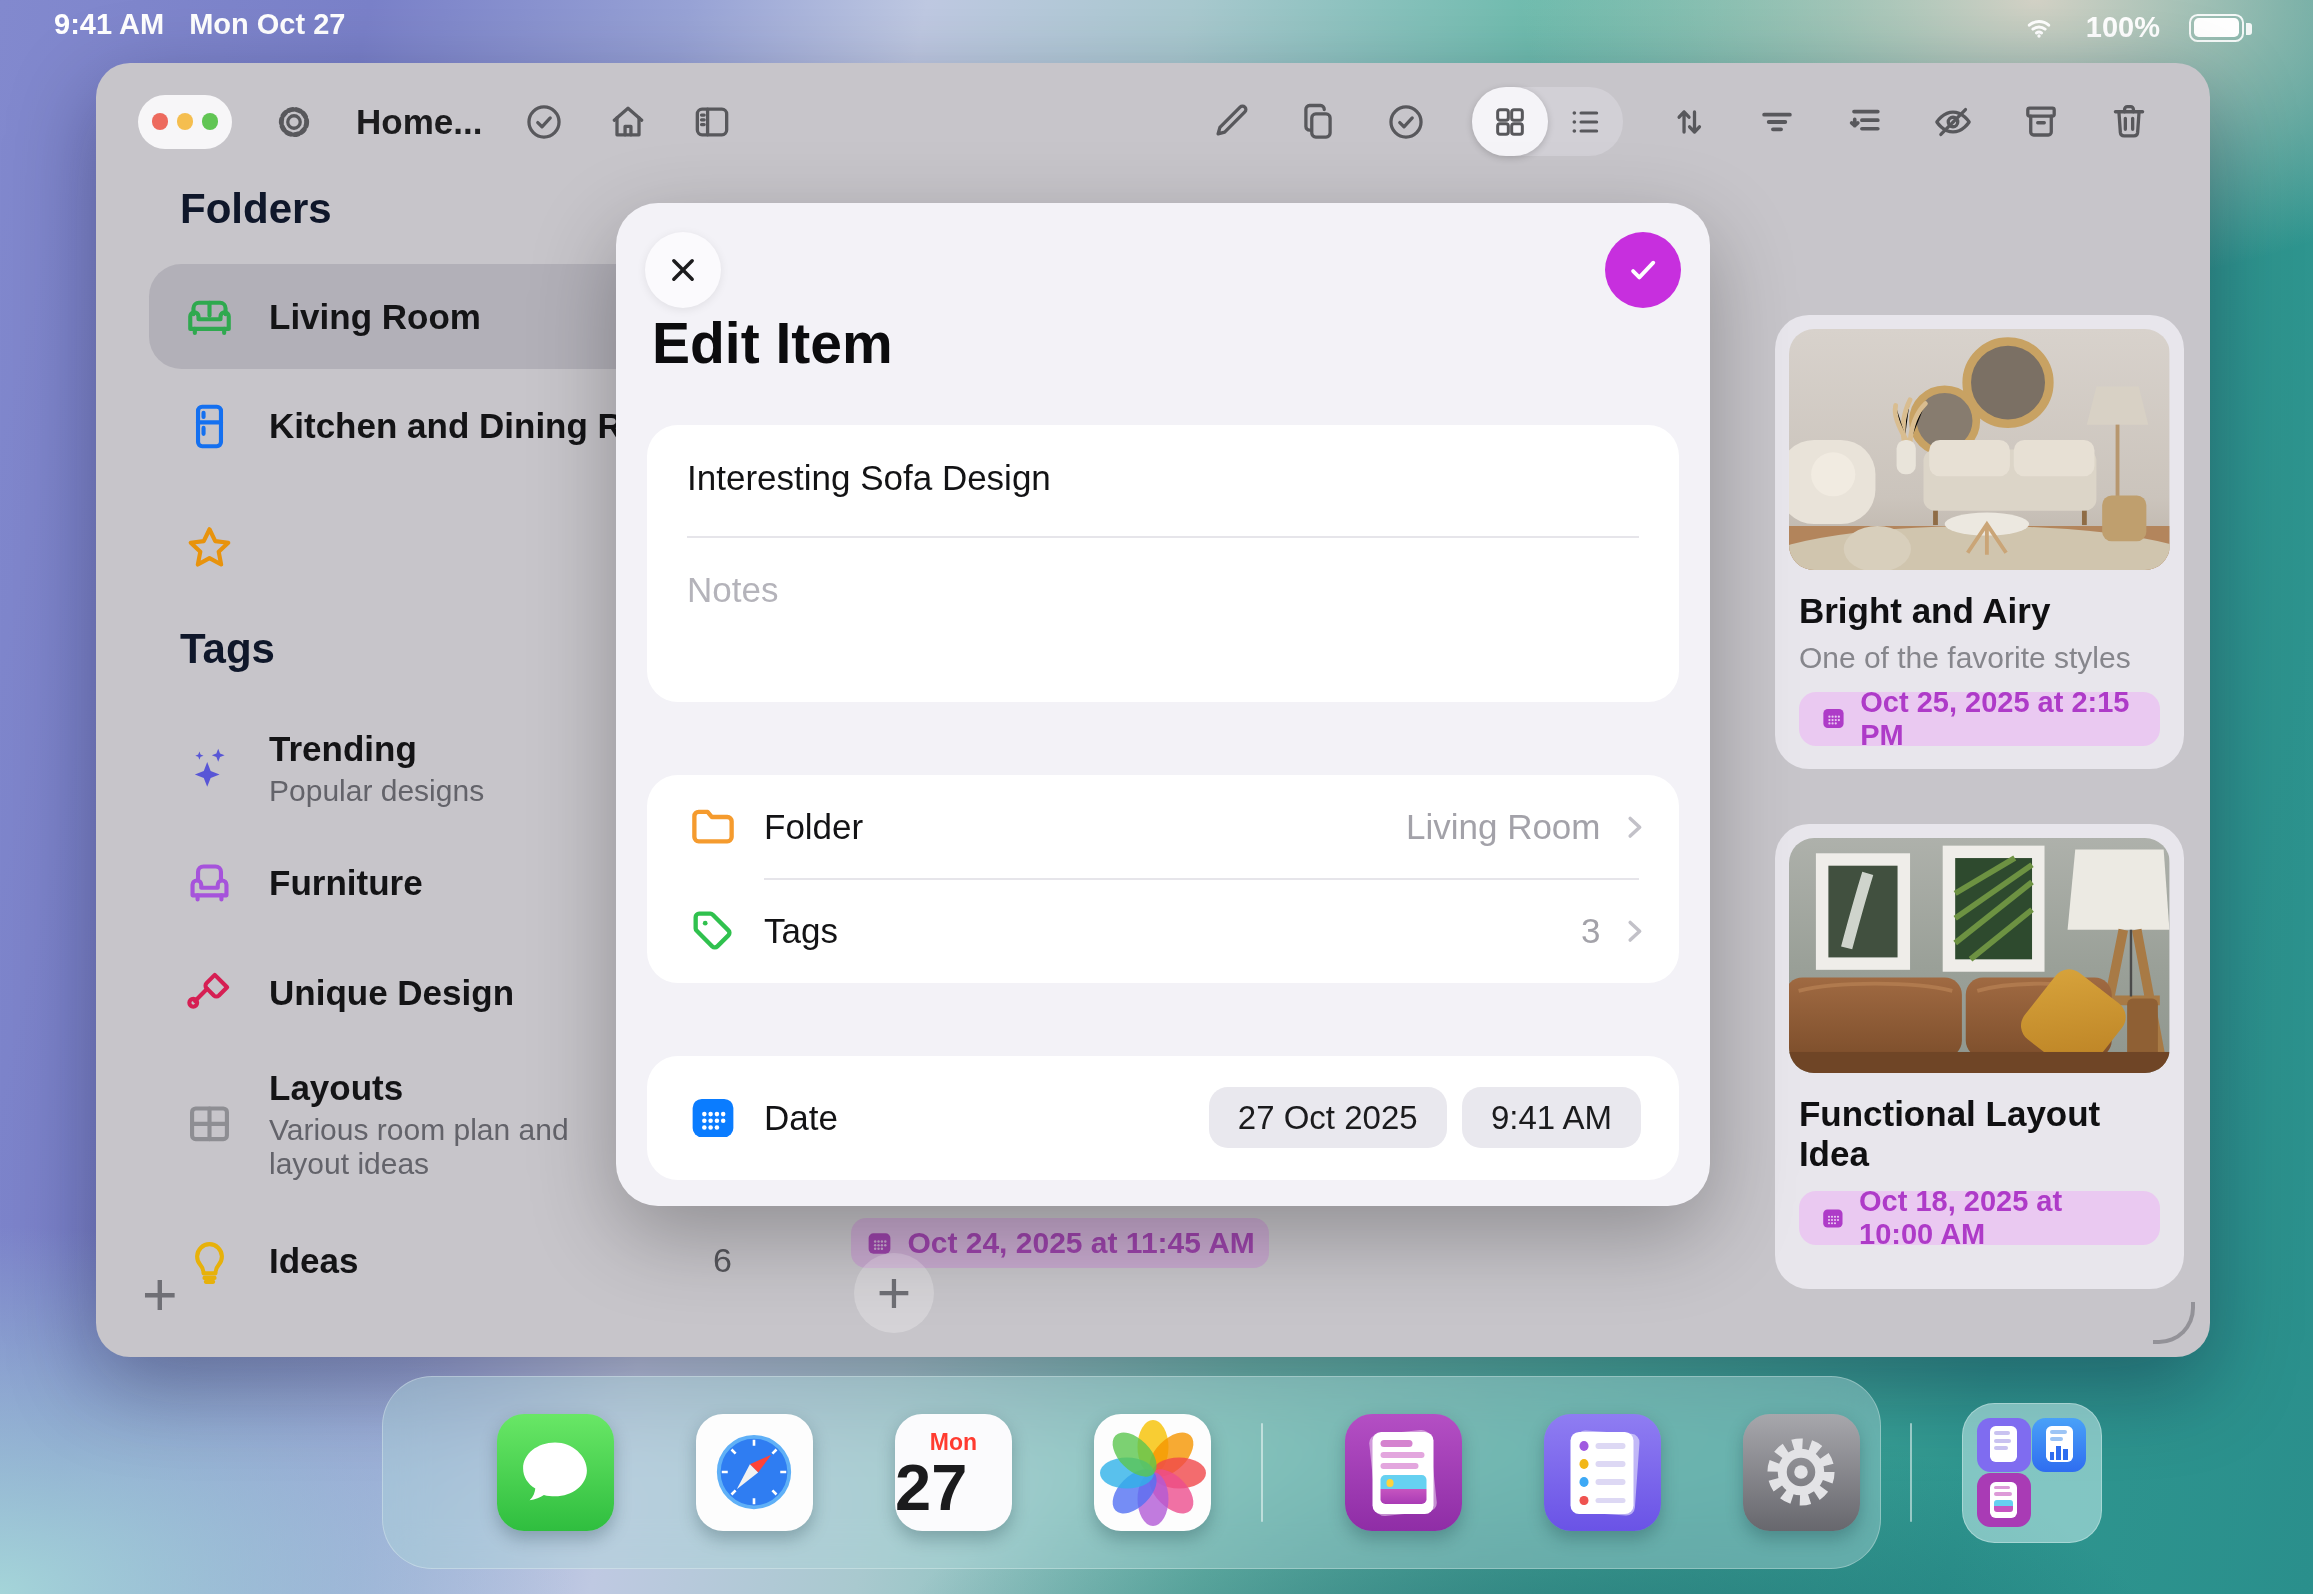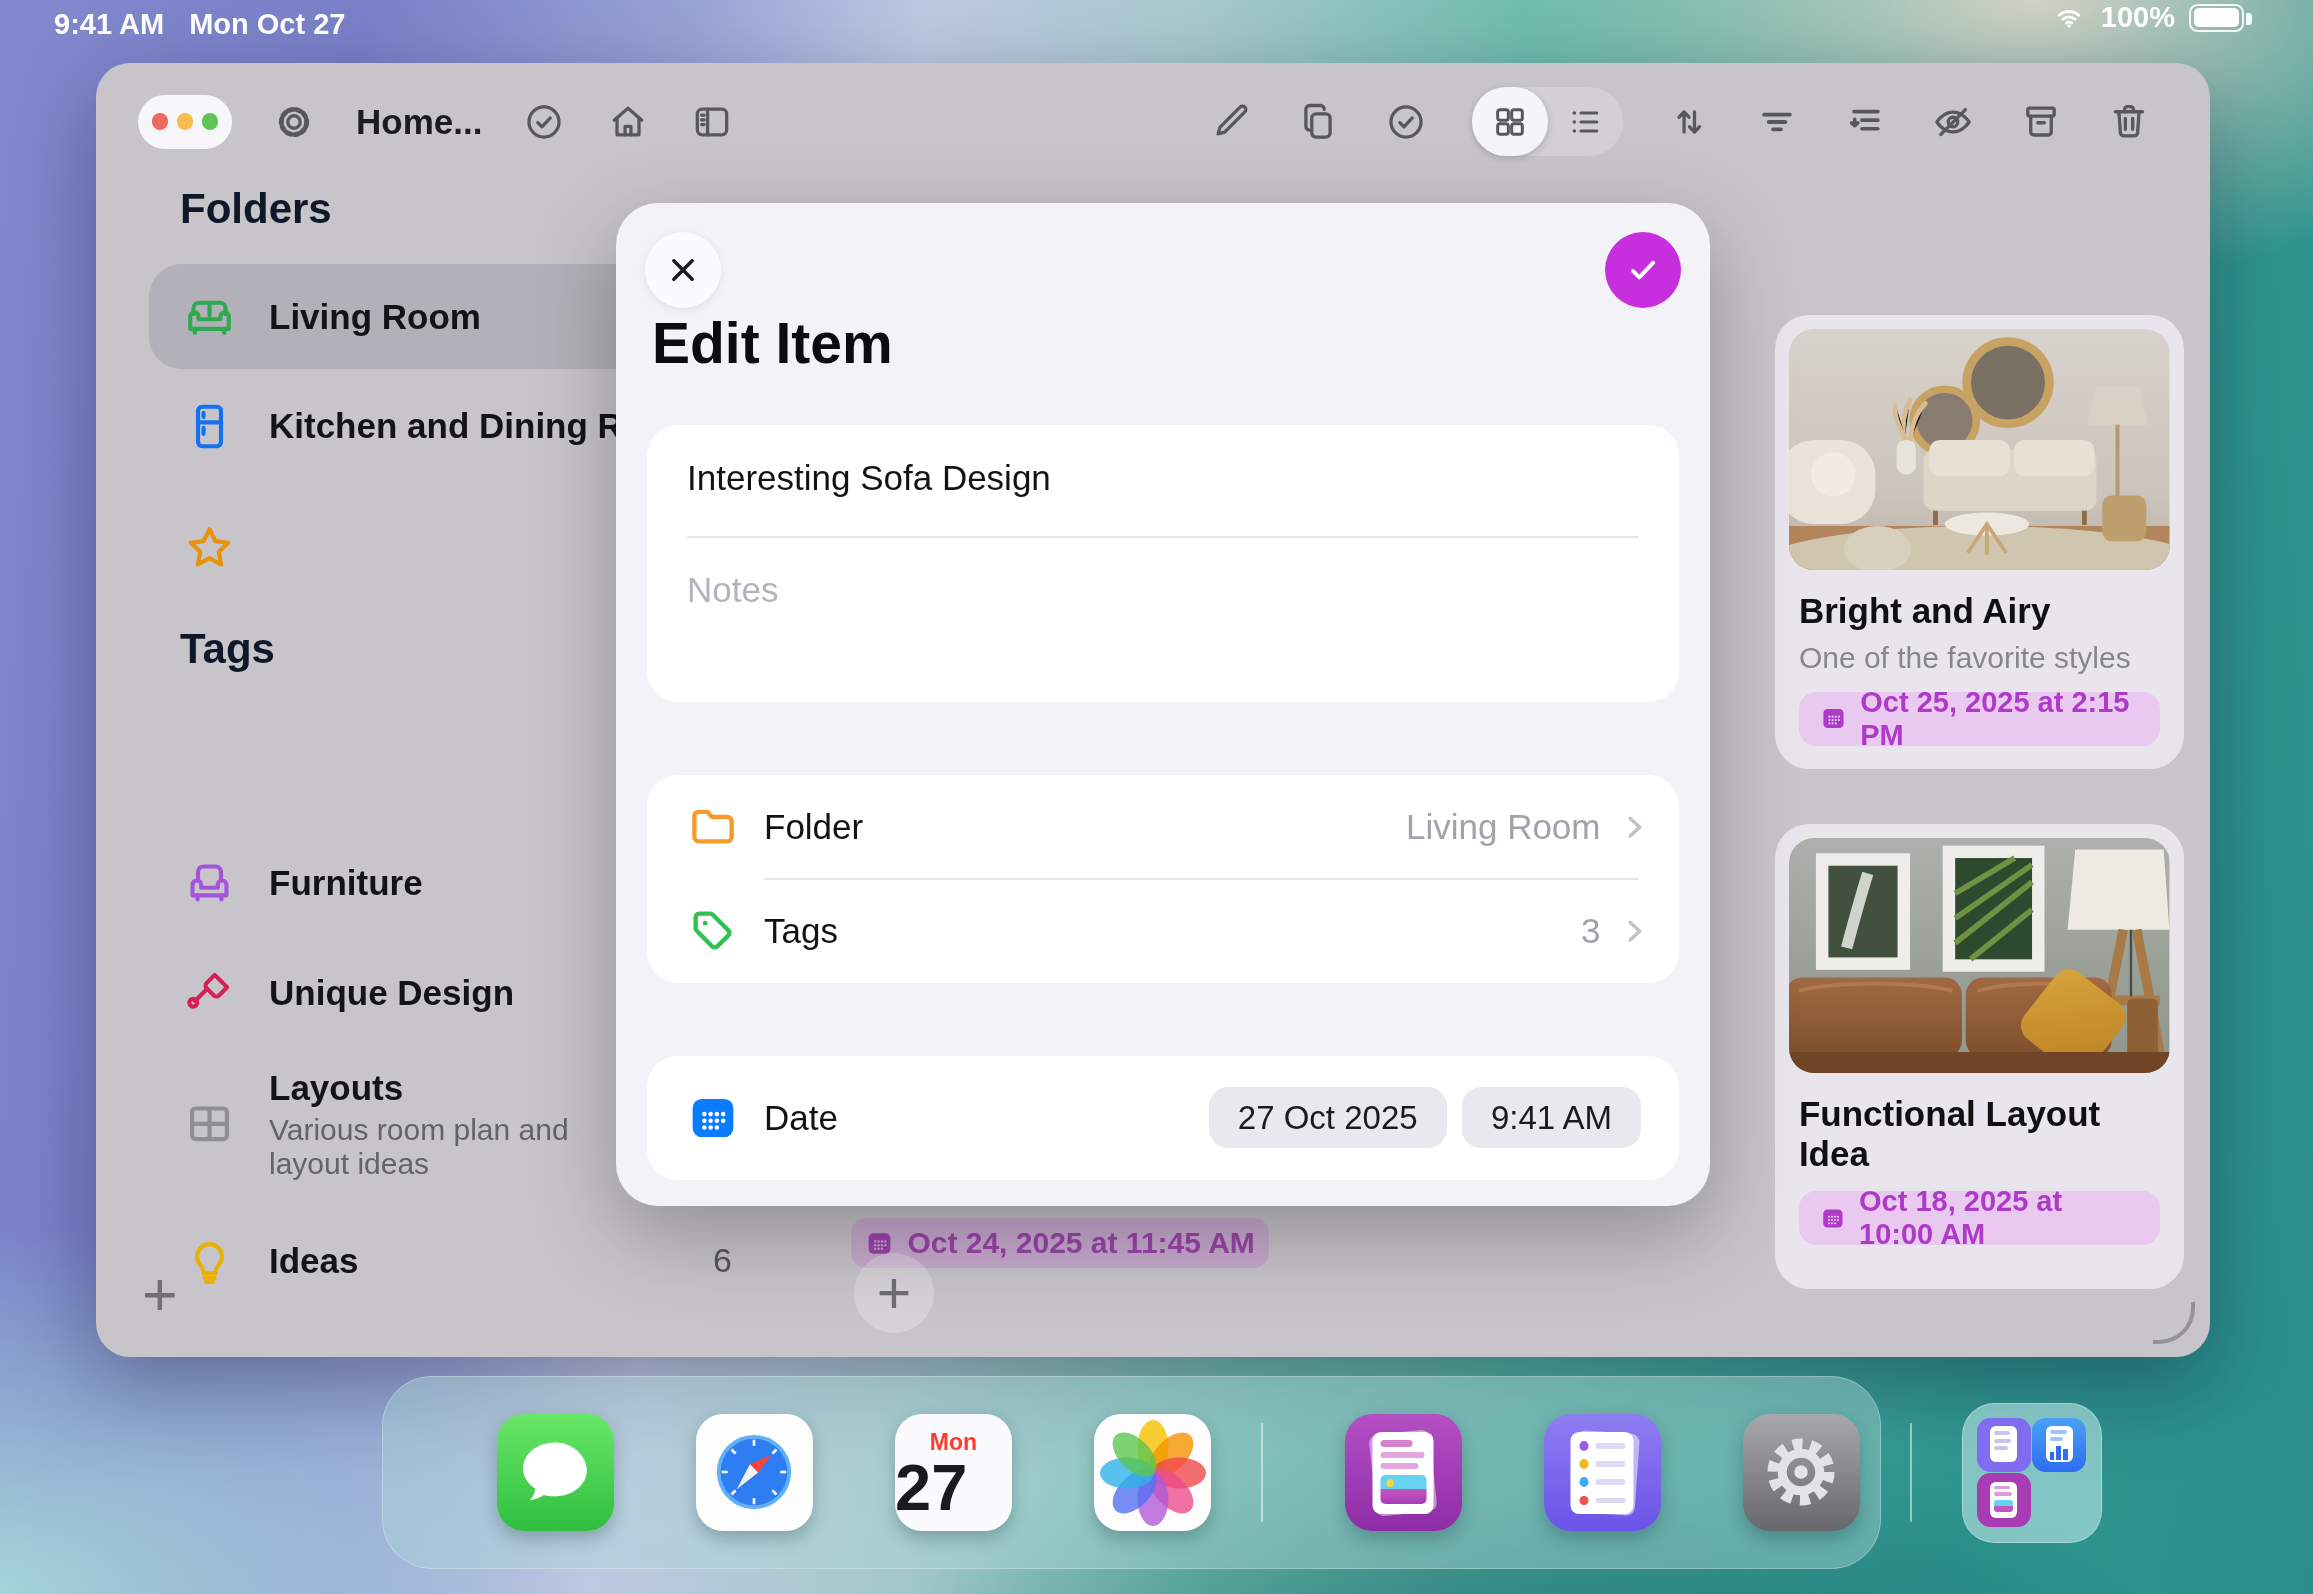--- a/index.html
+++ b/index.html
@@ -7,21 +7,21 @@
   #screen { position:relative; width:2313px; height:1594px; overflow:hidden;
     background:
       radial-gradient(860px 478px at 88% 0%, rgba(219,212,200,.95), rgba(219,212,200,0) 60%),
       radial-gradient(1051px 669px at 0% 100%, rgba(168,220,218,.92), rgba(168,220,218,0) 55%),
       radial-gradient(1243px 669px at 66% 110%, rgba(10,80,92,.7), rgba(10,80,92,0) 55%),
       linear-gradient(102deg,#8289ce 0%,#7a81c9 14%,#98a3d6 26%,#bfc9e2 35%,#a9c9cf 45%,#6fbcae 58%,#49ad9d 72%,#2f968f 86%,#2a8f8c 100%);
   }
   
   .statusbar { position:absolute; left:0; top:0; right:0; height:44px; color:#fff; }
   .sb-left { position:absolute; left:54px; top:7.6px; display:flex; gap:25px; font-size:29px; font-weight:600; }
-  .sb-right { position:absolute; right:69px; top:1px; display:flex; gap:14px; align-items:center; font-size:29px; font-weight:600; }
+  .sb-right { position:absolute; right:69px; top:11px; display:flex; gap:29px; align-items:center; font-size:29px; font-weight:600; }
   .wifi { width:36px; height:31px; }
   .batt { position:relative; width:55px; height:28px; border:2.9px solid rgba(255,255,255,.9); border-radius:8.6px; }
   .batt .fill { position:absolute; inset:2.9px; background:#fff; border-radius:4.8px; }
   .batt .nub { position:absolute; right:-9.6px; top:7.6px; width:5.7px; height:12.4px; background:rgba(255,255,255,.9); border-radius:0 2.9px 2.9px 0; }
   
   #window { position:absolute; left:96px; top:63px; width:2114px; height:1294px; background:#c7c5ca;
     border-radius:34px; overflow:hidden; box-shadow:0 29px 86px rgba(10,10,40,.35); }
   .tb-left { position:absolute; left:42px; top:0; height:117px; display:flex; align-items:center; gap:40px; }
   .tb-right { position:absolute; right:59px; top:0; height:117px; display:flex; align-items:center; gap:44px; }
   .traffic { width:94px; height:54px; background:#f7f6f8; border-radius:27px; display:flex; align-items:center; justify-content:center; gap:8.6px; }
@@ -273,20 +273,33 @@
     <div class="srow" style="top:430px;height:111px">
       <span class="sbi" style="color:#e8930c">
         <svg class="ico" viewBox="0 0 24 24">
             <path d="M12 3.6l2.5 5.2 5.7.7-4.2 3.9 1.1 5.6L12 16.2 6.9 19l1.1-5.6-4.2-3.9 5.7-.7z"></path>
           </svg>
       </span>
     </div>
 
     <div class="shead" style="top:562px">Tags</div>
 
+    <div class="srow" style="top:650px;height:111px">
+      <span class="sbi" style="color:#5856d6">
+        <svg class="ico" viewBox="0 0 24 24" style="fill:currentColor;stroke:none">
+            <path d="M11 9.2l1.5 3.9 3.9 1.5-3.9 1.5-1.5 3.9-1.5-3.9-3.9-1.5 3.9-1.5z"></path>
+            <path d="M15.8 3.4l.8 2 2 .8-2 .8-.8 2-.8-2-2-.8 2-.8z"></path>
+            <path d="M7.6 4.6l.5 1.3 1.3.5-1.3.5-.5 1.3-.5-1.3-1.3-.5 1.3-.5z"></path>
+          </svg>
+      </span>
+      <span class="stext">
+        <span class="slabel">Trending</span>
+        <span class="ssub">Popular designs</span>
+      </span>
+    </div>
 
     <div class="srow" style="top:884px;height:91px">
       <span class="sbi" style="color:#d61f53">
         <svg class="ico" viewBox="0 0 24 24">
             <path d="M14.3 4.3l5.4 5.4-3.6 3.6a1.6 1.6 0 0 1-2.2 0l-3.2-3.2a1.6 1.6 0 0 1 0-2.2z"></path>
             <path d="M11 10.4l-5.3 5.3"></path>
             <circle cx="4.9" cy="16.5" r="1.7"></circle>
           </svg>
       </span>
       <span class="slabel">Unique Design</span>

